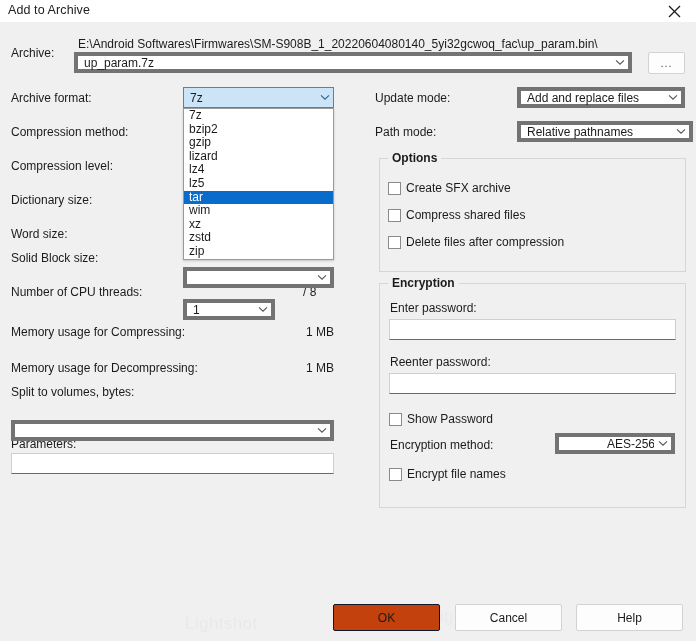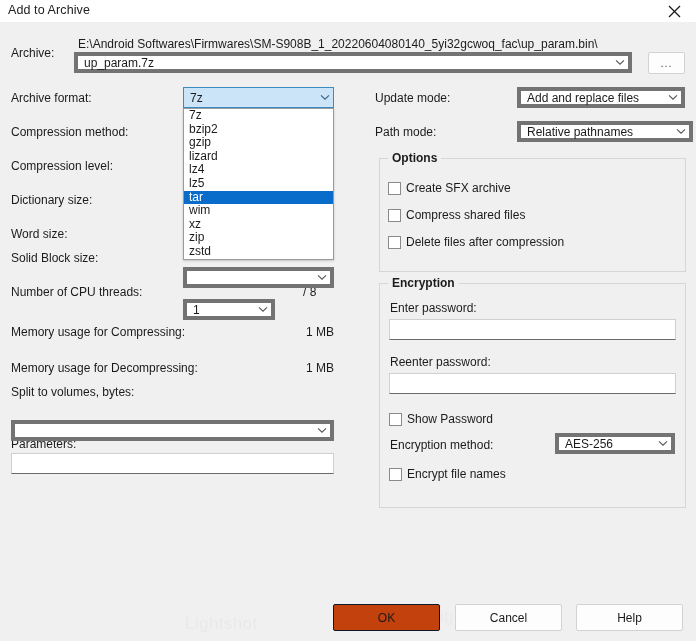--- a/index.html
+++ b/index.html
@@ -271,22 +271,22 @@
     <div class="dropdown" id="format-dropdown" style="left:183px; top:86px; width:151px;">
         <div class="dd-item">7z</div>
         <div class="dd-item">bzip2</div>
         <div class="dd-item">gzip</div>
         <div class="dd-item">lizard</div>
         <div class="dd-item">lz4</div>
         <div class="dd-item">lz5</div>
         <div class="dd-item sel">tar</div>
         <div class="dd-item">wim</div>
         <div class="dd-item">xz</div>
+        <div class="dd-item">zstd</div>
         <div class="dd-item">zip</div>
-        <div class="dd-item">zstd</div>
       </div>
 
     <div class="combo" style="left:183px; top:245px; width:151px;">
       <div class="ctext"></div>
       <div class="arrow">
         <svg width="10" height="7" viewBox="0 0 10 7">
             <path d="M1 1.4 L5 5.2 L9 1.4" fill="none" stroke="#555" stroke-width="1.1"></path>
           </svg>
       </div>
     </div>
@@ -357,21 +357,21 @@
 
     <div class="lbl" style="left:390px; top:333px;">Reenter password:</div>
     <div class="uinput" style="left:389px; top:351px; width:287px;"></div>
 
     <div class="cbrow" style="left:389px; top:390px;">
       <span class="cbox"></span>
       <span class="cblabel">Show Password</span>
     </div>
 
     <div class="lbl" style="left:390px; top:416px;">Encryption method:</div>
-    <div class="combo" style="left:555px; top:411px; width:120px;">
+    <div class="combo" style="left:555px; top:411px; width:120px;padding-left:42px;">
       <div class="ctext">AES-256</div>
       <div class="arrow">
         <svg width="10" height="7" viewBox="0 0 10 7">
             <path d="M1 1.4 L5 5.2 L9 1.4" fill="none" stroke="#555" stroke-width="1.1"></path>
           </svg>
       </div>
     </div>
 
     <div class="cbrow" style="left:389px; top:445px;">
       <span class="cbox"></span>

